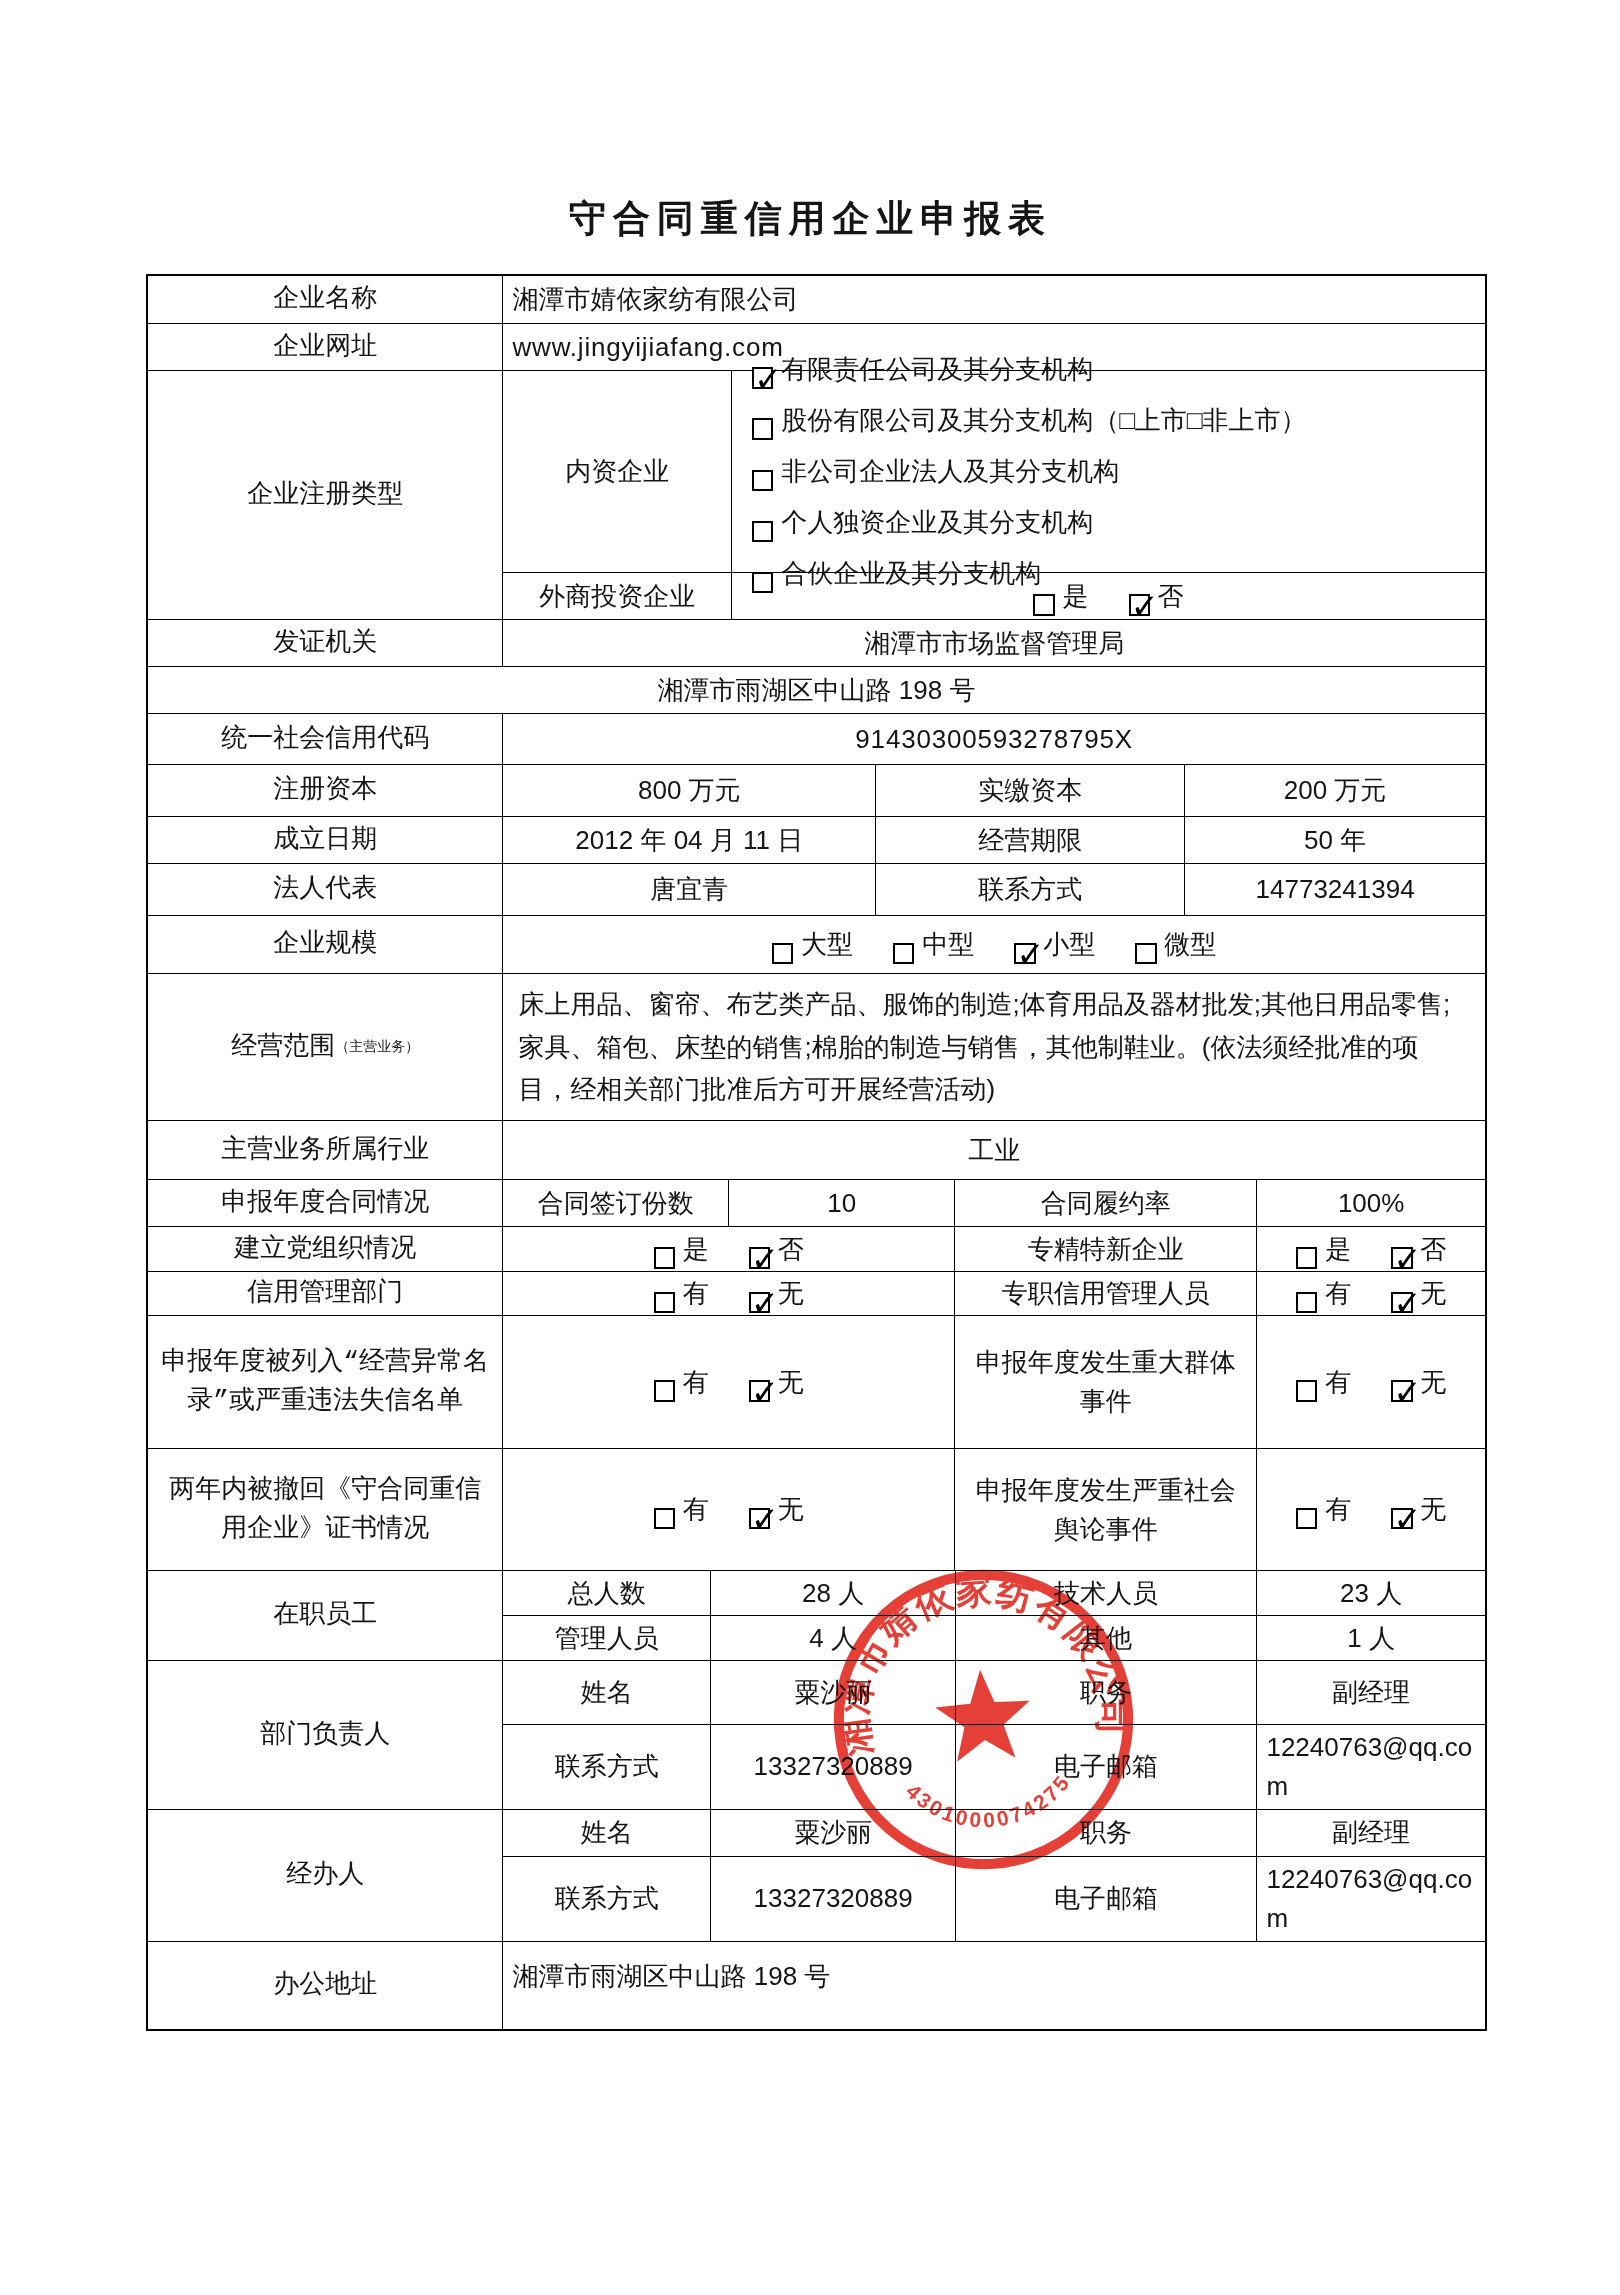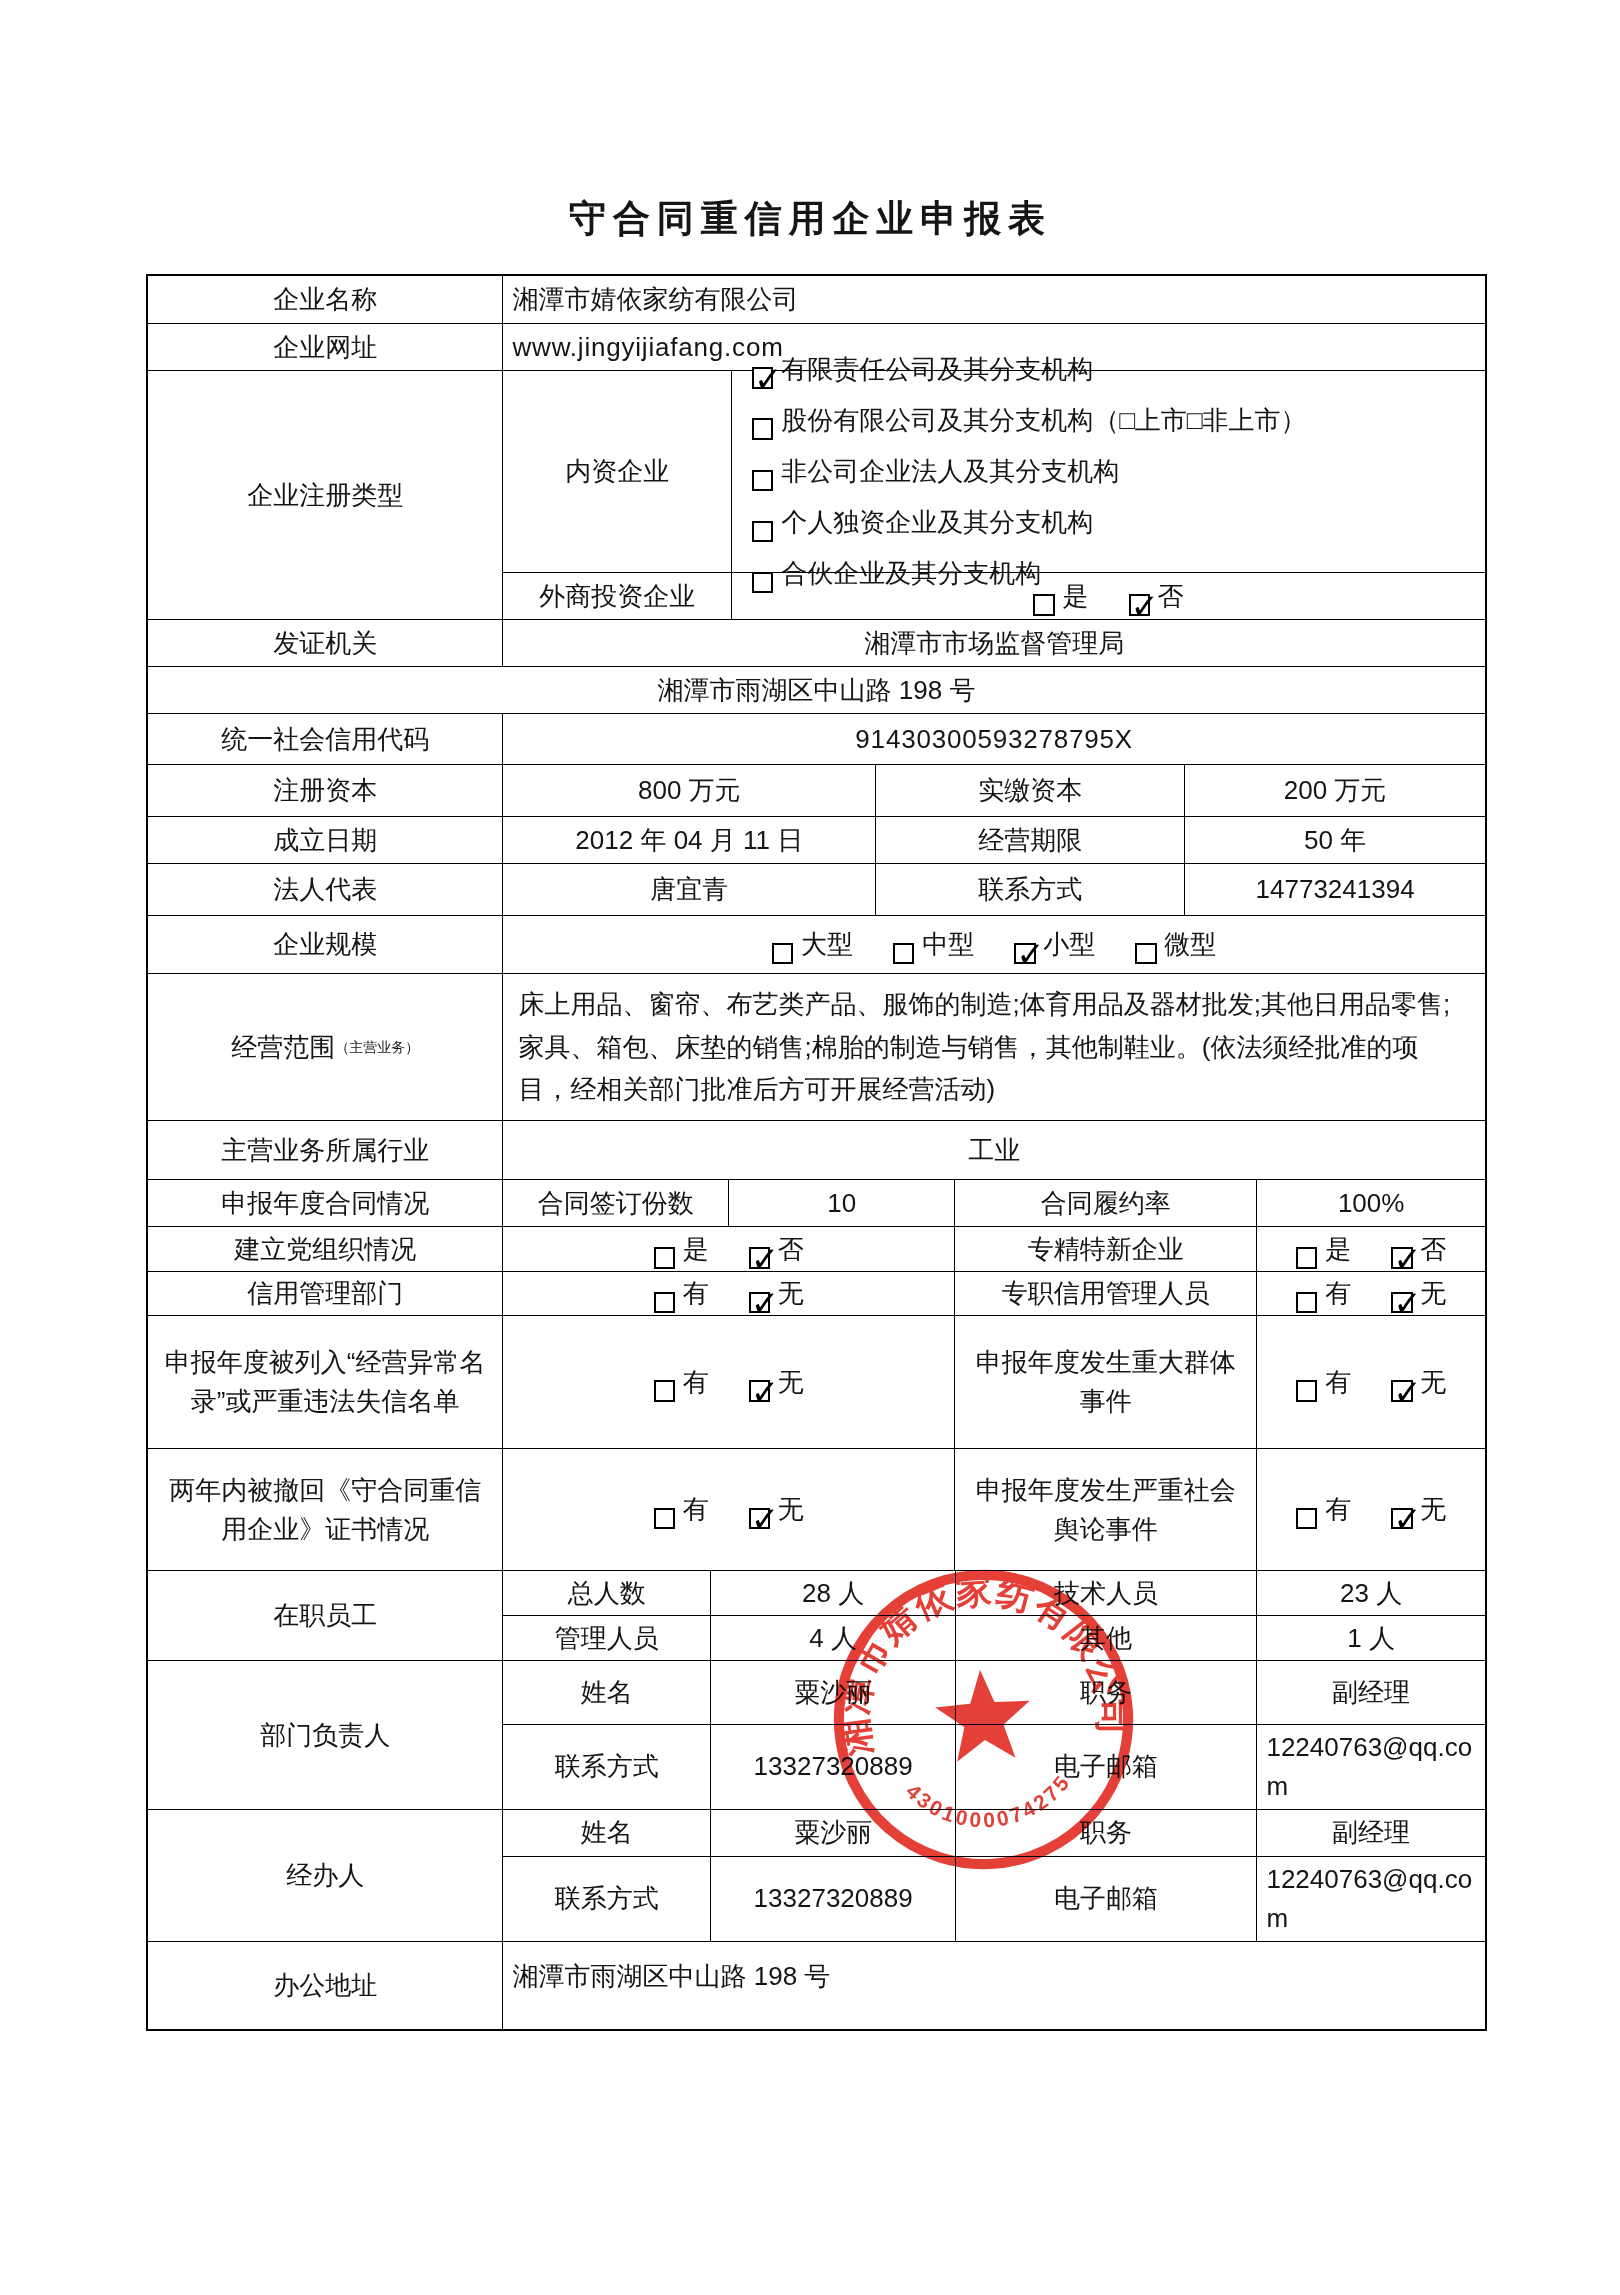--- a/index.html
+++ b/index.html
@@ -26,21 +26,21 @@
     text-align:center;font-size:26px;line-height:1.5;padding:3.1px 9.2px;position:relative;
   }
   .cell + .cell, .vgroup + .cell, .cell + .vgroup{border-left:1.5px solid #000;}
   .vgroup{flex:1;display:flex;flex-direction:column;box-sizing:border-box;}
   .subrow{display:flex;box-sizing:border-box;}
   .subrow + .subrow{border-top:1.5px solid #000;}
   .subrow .cell:first-child{border-left:none;}
   .grow{flex:1;}
   .left{justify-content:flex-start;text-align:left;}
   
-  .cL{width:26.5%;flex:none;}
+  .cL{width:26.5%;flex:none;font-family:Liberation Mono, monospace;}
   .cA{width:27.9%;flex:none;}
   .cB{width:23.1%;flex:none;}
   .cK{width:16.9%;flex:none;}
   .cQ{width:22.6%;flex:none;}
   .cW{width:33.8%;flex:none;}
   
   .cD{width:23.2%;flex:none;}
   .sK{width:21.1%;flex:none;}
   .sV{width:24.9%;flex:none;}
   .sQ{width:30.7%;flex:none;}

